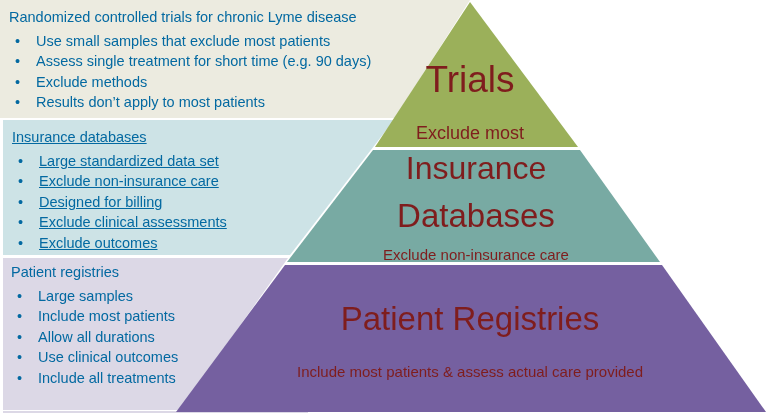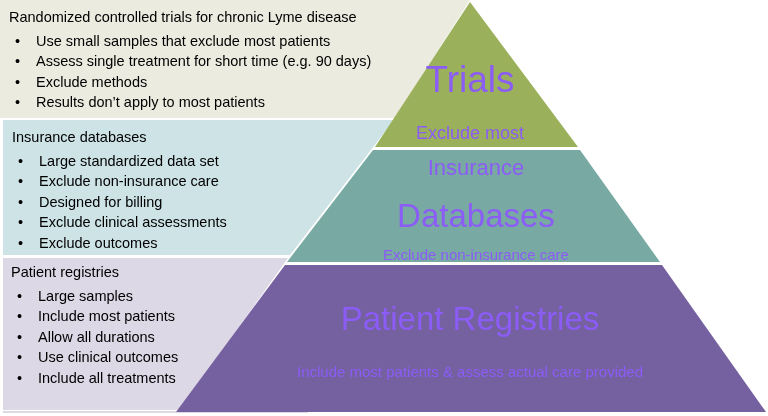--- a/index.html
+++ b/index.html
@@ -1,23 +1,23 @@
 <!DOCTYPE html>
 <html><head>
 <meta charset="utf-8">
 <style>
   html, body { margin:0; padding:0; background:#ffffff; }
   body { width:768px; height:416px; position:relative; overflow:hidden; font-family:"Liberation Sans","DejaVu Sans",sans-serif; }
   .layer { position:absolute; left:0; top:0; width:768px; height:416px; }
-  .box { position:absolute; color:#000000; font-size:14.5px; line-height:20.5px; }
+  .box { position:absolute; color:#0369a1; font-size:14.5px; line-height:20.5px; }
   .box .title { white-space:nowrap; }
   .box ul { margin:3px; padding:0; list-style:none; }
   .box li { position:relative; padding-left:24px; white-space:nowrap; }
   .box li::before { content:"•"; position:absolute; left:3px; top:0; }
-  .tier-label { position:absolute; color:#8b5cf6; text-align:center; white-space:nowrap; }
+  .tier-label { position:absolute; color:#7f1d1d; text-align:center; white-space:nowrap; }
 </style>
 </head>
 <body>
 
 <svg class="layer" width="768" height="416" viewBox="0 0 768 416">
   <polygon points="0,0 470,0 395,118 0,118" fill="#ecebe0"></polygon>
   <polygon points="3,120 394,120 290,255 3,255" fill="#cde3e6"></polygon>
   <polygon points="3,258 288,258 180,410 3,410" fill="#dcd8e6"></polygon>
   <line x1="3" y1="412" x2="308" y2="412" stroke="#dcd8e6" stroke-width="2"></line>
 
@@ -29,21 +29,21 @@
 <div class="box" style="left:9px; top:7px;">
   <div class="title">Randomized controlled trials for chronic Lyme disease</div>
   <ul>
     <li>Use small samples that exclude most patients</li>
     <li>Assess single treatment for short time  (e.g. 90 days)</li>
     <li>Exclude methods</li>
     <li>Results don’t apply to most patients</li>
   </ul>
 </div>
 
-<div class="box" style="left:12px; top:127px;">
+<div class="box" style="left:12px; top:127px;text-decoration:underline;">
   <div class="title">Insurance databases</div>
   <ul>
     <li>Large standardized data set</li>
     <li>Exclude non-insurance care</li>
     <li>Designed for billing</li>
     <li>Exclude clinical assessments</li>
     <li>Exclude outcomes</li>
   </ul>
 </div>
 
@@ -54,18 +54,18 @@
     <li>Include most patients</li>
     <li>Allow all durations</li>
     <li>Use clinical outcomes</li>
     <li>Include all treatments</li>
   </ul>
 </div>
 
 <div class="tier-label" style="left:400px; width:140px; top:58px; font-size:37px; line-height:44px;">Trials</div>
 <div class="tier-label" style="left:400px; width:140px; top:123px; font-size:18px; line-height:20px;">Exclude most</div>
 
-<div class="tier-label" style="left:366px; width:220px; top:146px; font-size:22px; line-height:44px;">Insurance</div>
+<div class="tier-label" style="left:366px; width:220px; top:146px; font-size:32px; line-height:44px;">Insurance</div>
 <div class="tier-label" style="left:366px; width:220px; top:194px; font-size:33px; line-height:44px;">Databases</div>
 <div class="tier-label" style="left:356px; width:240px; top:245px; font-size:15px; line-height:20px;">Exclude non-insurance care</div>
 
 <div class="tier-label" style="left:300px; width:340px; top:297px; font-size:33px; line-height:44px;">Patient Registries</div>
 <div class="tier-label" style="left:270px; width:400px; top:362px; font-size:15px; line-height:20px;text-align:center;">Include most patients &amp; assess actual care provided</div>
 
 </body></html>

